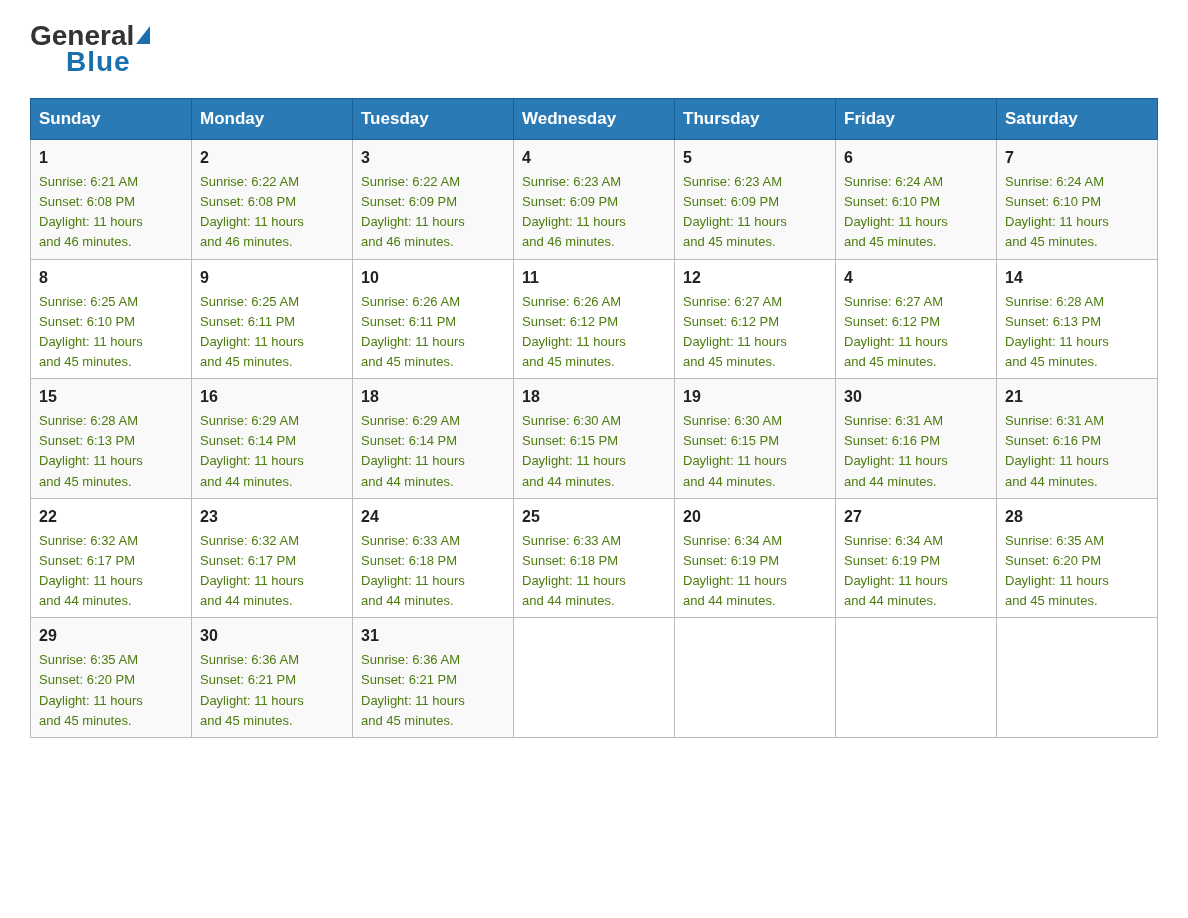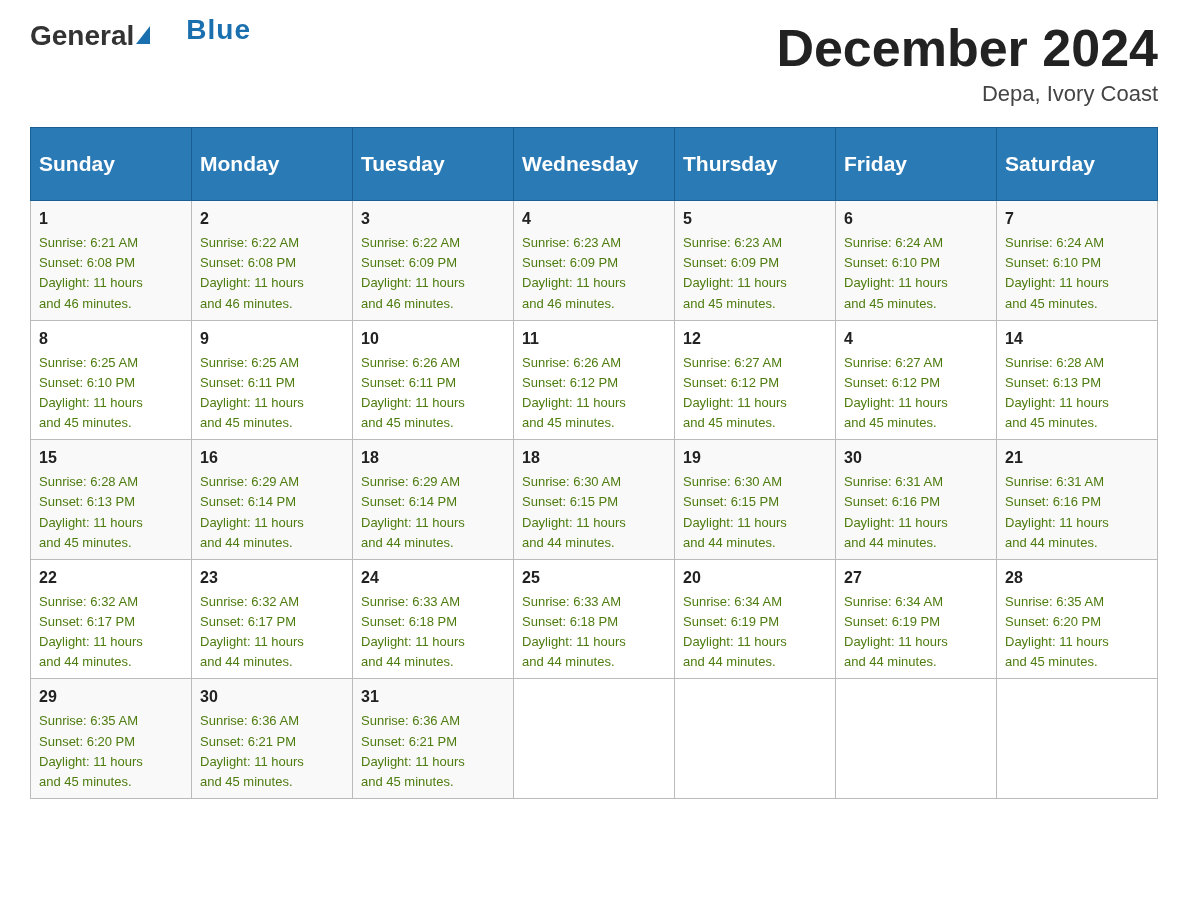--- a/index.html
+++ b/index.html
@@ -11,21 +11,21 @@
       min-height: 918px;
     }
     .header {
       display: flex;
       justify-content: space-between;
       align-items: flex-start;
       margin-bottom: 20px;
     }
     .logo {
       display: flex;
-      flex-direction: row;
+      flex-direction: column;
       align-items: flex-start;
     }
     .logo-text {
       display: flex;
       align-items: center;
       font-size: 28px;
       font-weight: bold;
       color: #333;
     }
     .logo-general { color: #333; }
@@ -61,23 +61,23 @@
       margin-top: 4px;
     }
     .calendar {
       width: 100%;
       border-collapse: collapse;
       border: 1px solid #aaa;
     }
     .calendar th {
       background-color: #2a7ab5;
       color: #fff;
-      font-size: 21px;
-      font-weight: bold;
-      padding: 24px 8px;
+      font-size: 17px;
+      font-weight: bold;
+      padding: 10px 8px;
       text-align: left;
       border: 1px solid #1a5f94;
       margin-left: 44px;
     }
     .calendar td {
       vertical-align: top;
       border: 1px solid #bbb;
       padding: 6px 8px;
       width: 14.28%;
       min-height: 110px;
@@ -113,24 +113,20 @@
 </head>
 <body>
 
 <div class="header">
   <div class="logo">
     <div class="logo-text">
       <span class="logo-general">General</span>
       <span class="logo-triangle"></span>
     </div>
     <div class="logo-underline">Blue</div>
-  </div>
-  <div class="title-area">
-    <div class="month-title">December 2024</div>
-    <div class="location">Depa, Ivory Coast</div>
   </div>
 </div>
 
 <table class="calendar">
   <thead>
     <tr>
     <th>Sunday</th>
         <th>Monday</th>
         <th>Tuesday</th>
         <th>Wednesday</th>

